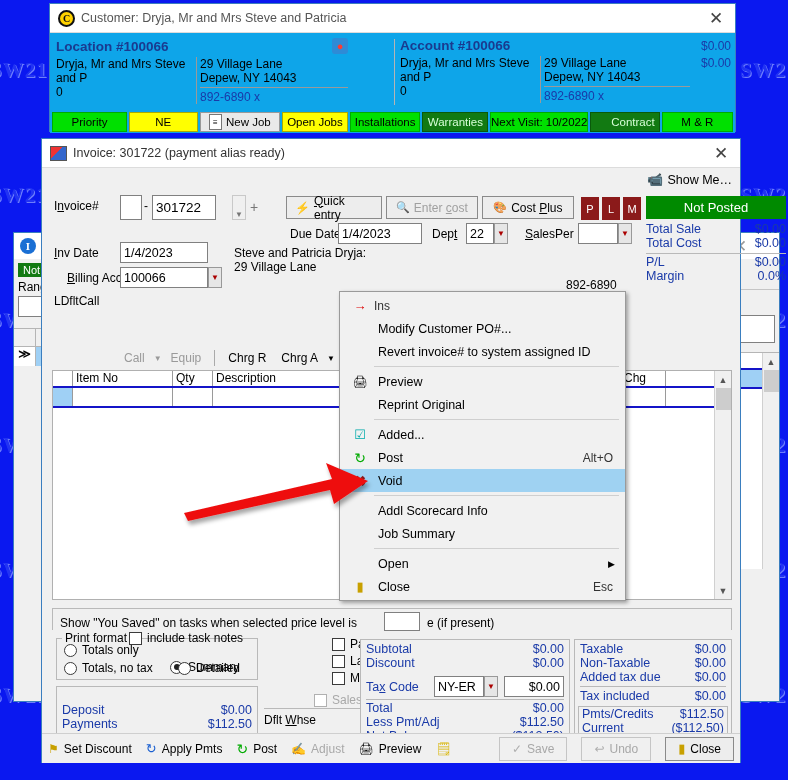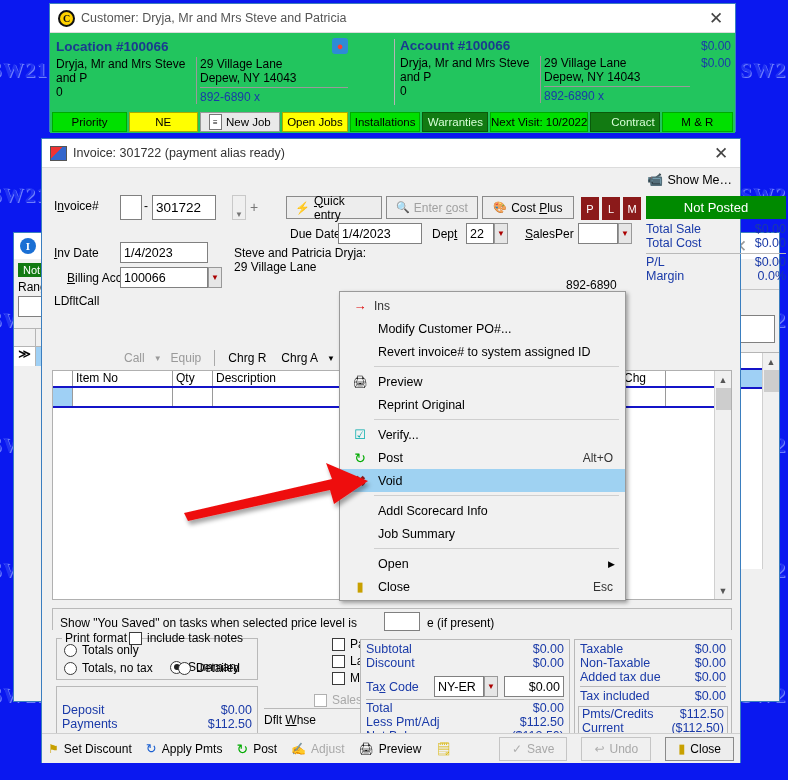--- a/index.html
+++ b/index.html
@@ -28,21 +28,21 @@
     padding:0 4px 0 8px; border-bottom:1px solid #dcdcdc;
   }
   .titlebar .tb-title { flex:1; color:#555; font-size:12.5px; padding-left:6px;}
   .titlebar .tb-close {
     width:30px; height:24px; display:flex; align-items:center; justify-content:center;
     color:#444; font-size:17px; line-height:1;
   }
 
   
   #customer-window { left:49px; top:3px; width:687px; height:129px; }
-  #cust-body { position:relative; height:100px; background:#22c55e; }
+  #cust-body { position:relative; height:100px; background:#0ea5e9; }
   .panel-head { color:#1a3a8f; font-weight:bold; font-size:13.5px; }
   .bluetext { color:#1a3aa8; }
   .cust-col { position:absolute; top:5px; }
   .divider-v { position:absolute; top:6px; width:1px; background:#b5b5b5; }
   .addr-box { border-left:1px solid #9a9a9a; padding-left:3px; }
   .phone-line { border-top:1px solid #9a9a9a; margin-top:2px; padding-top:2px; }
   .tabrow { position:absolute; left:0; bottom:0; height:21px; width:100%;
             display:flex; gap:2px; padding:0 2px 1px 2px; }
   .tabrow .tab {
     display:flex; align-items:center; justify-content:center;
@@ -614,21 +614,21 @@
       <span class="mi-ico"><span style="font-size:12px;">🖨</span></span>
       <span class="mi-lbl">Preview</span>
     </div>
     <div class="mi">
       <span class="mi-ico"></span>
       <span class="mi-lbl">Reprint Original</span>
     </div>
     <div class="msep"></div>
     <div class="mi">
       <span class="mi-ico"><span style="color:#0aa;">☑</span></span>
-      <span class="mi-lbl">Verify...</span>
+      <span class="mi-lbl">Added...</span>
     </div>
     <div class="mi">
       <span class="mi-ico"><span style="color:#0a0;font-size:14px;">↻</span></span>
       <span class="mi-lbl">Post</span>
       <span class="mi-acc">Alt+O</span>
     </div>
     <div class="mi sel">
       <span class="mi-ico"><span style="color:#8b1a1a;font-weight:bold;font-size:14px;">✖</span></span>
       <span class="mi-lbl">Void</span>
     </div>

